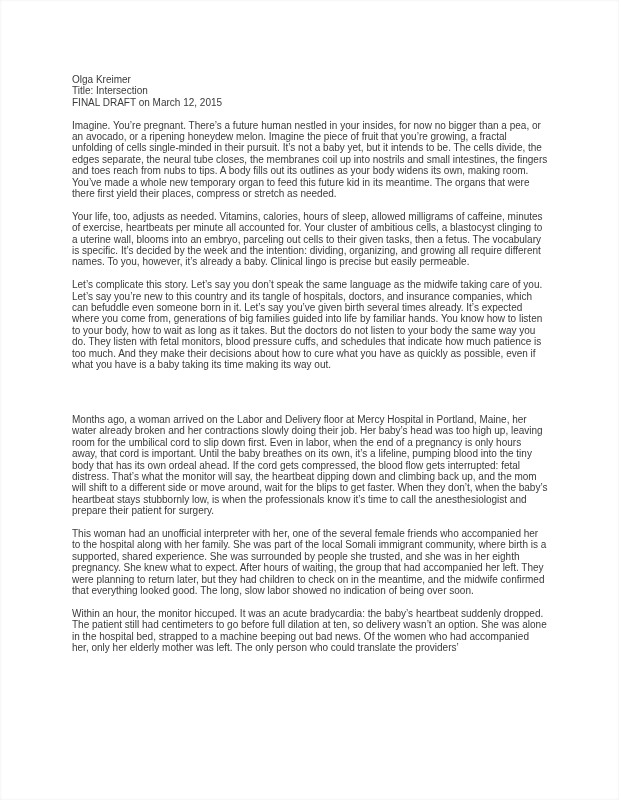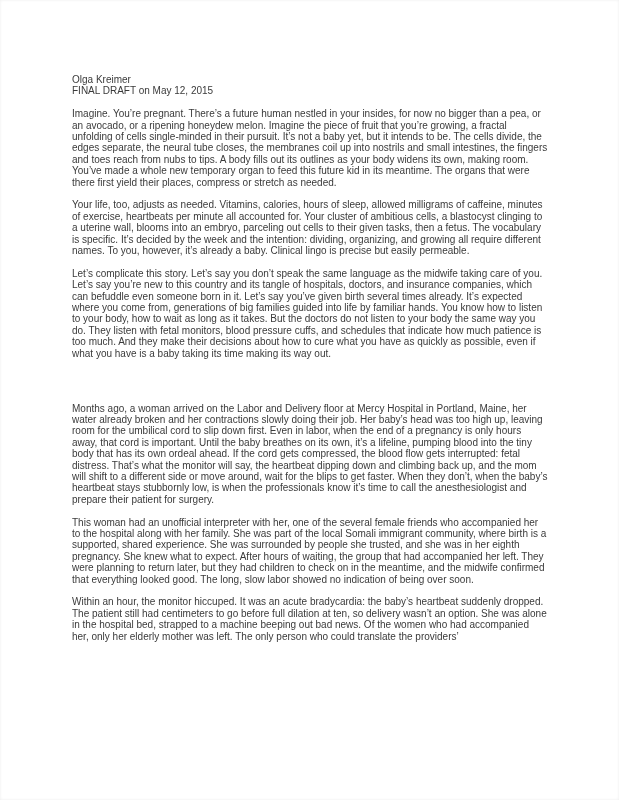--- a/index.html
+++ b/index.html
@@ -38,21 +38,22 @@
   }
 </style>
 </head>
 <body>
 
 <div class="page">
   <div class="content">
 
     <div class="header-block">
       <div>Olga Kreimer</div>
-      <div>FINAL DRAFT on May 12, 2015</div>
+      <div>Title: Intersection</div>
+      <div>FINAL DRAFT on March 12, 2015</div>
     </div>
 
     <p>Imagine. You’re pregnant. There’s a future human nestled in your insides, for now no bigger than a pea, or an avocado, or a ripening honeydew melon. Imagine the piece of fruit that you’re growing, a fractal unfolding of cells single-minded in their pursuit. It’s not a baby yet, but it intends to be. The cells divide, the edges separate, the neural tube closes, the membranes coil up into nostrils and small intestines, the fingers and toes reach from nubs to tips. A body fills out its outlines as your body widens its own, making room. You’ve made a whole new temporary organ to feed this future kid in its meantime. The organs that were there first yield their places, compress or stretch as needed.</p>
     <p>Your life, too, adjusts as needed. Vitamins, calories, hours of sleep, allowed milligrams of caffeine, minutes of exercise, heartbeats per minute all accounted for. Your cluster of ambitious cells, a blastocyst clinging to a uterine wall, blooms into an embryo, parceling out cells to their given tasks, then a fetus. The vocabulary is specific. It’s decided by the week and the intention: dividing, organizing, and growing all require different names. To you, however, it’s already a baby. Clinical lingo is precise but easily permeable.</p>
     <p>Let’s complicate this story. Let’s say you don’t speak the same language as the midwife taking care of you. Let’s say you’re new to this country and its tangle of hospitals, doctors, and insurance companies, which can befuddle even someone born in it. Let’s say you’ve given birth several times already. It’s expected where you come from, generations of big families guided into life by familiar hands. You know how to listen to your body, how to wait as long as it takes. But the doctors do not listen to your body the same way you do. They listen with fetal monitors, blood pressure cuffs, and schedules that indicate how much patience is too much. And they make their decisions about how to cure what you have as quickly as possible, even if what you have is a baby taking its time making its way out.</p>
 
     <div class="section-gap"></div>
 
     <p>Months ago, a woman arrived on the Labor and Delivery floor at Mercy Hospital in Portland, Maine, her water already broken and her contractions slowly doing their job. Her baby’s head was too high up, leaving room for the umbilical cord to slip down first. Even in labor, when the end of a pregnancy is only hours away, that cord is important. Until the baby breathes on its own, it’s a lifeline, pumping blood into the tiny body that has its own ordeal ahead. If the cord gets compressed, the blood flow gets interrupted: fetal distress. That’s what the monitor will say, the heartbeat dipping down and climbing back up, and the mom will shift to a different side or move around, wait for the blips to get faster. When they don’t, when the baby’s heartbeat stays stubbornly low, is when the professionals know it’s time to call the anesthesiologist and prepare their patient for surgery.</p>
     <p>This woman had an unofficial interpreter with her, one of the several female friends who accompanied her to the hospital along with her family. She was part of the local Somali immigrant community, where birth is a supported, shared experience. She was surrounded by people she trusted, and she was in her eighth pregnancy. She knew what to expect. After hours of waiting, the group that had accompanied her left. They were planning to return later, but they had children to check on in the meantime, and the midwife confirmed that everything looked good. The long, slow labor showed no indication of being over soon.</p>

